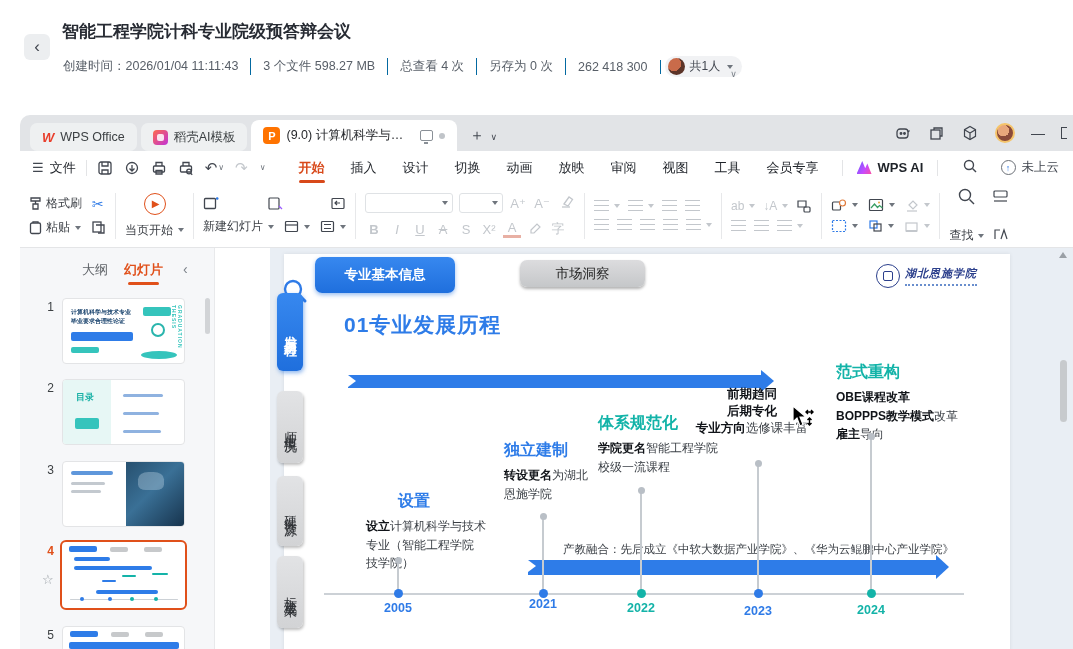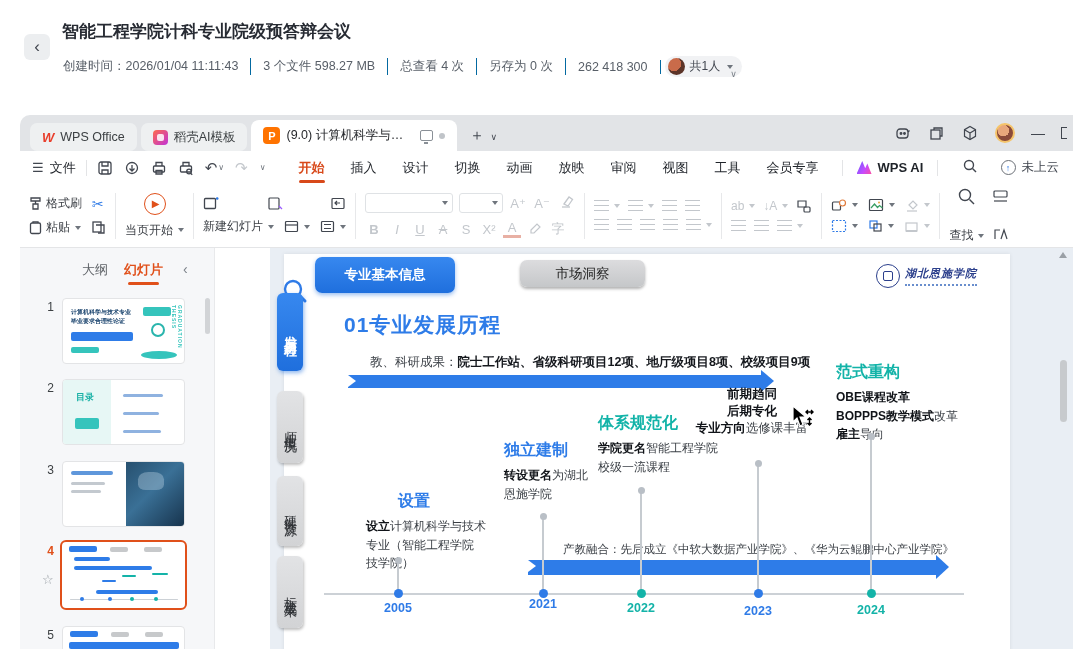--- a/index.html
+++ b/index.html
@@ -667,23 +667,20 @@
             <path d="M19 19l6 6" stroke="#2f7be7" stroke-width="3" stroke-linecap="round"></path>
           </svg>
           <div class="side-tabs">
             <div class="v-tab active" style="top:39px;height:78px;">发展历程</div>
             <div class="v-tab" style="top:137px;height:72px;">师生概况</div>
             <div class="v-tab" style="top:222px;height:70px;">硬件资源</div>
             <div class="v-tab" style="top:302px;height:72px;">标志成果</div>
           </div>
 
           <div class="s-title">01专业发展历程</div>
-          <div class="achv">
-            <span>教、科研成果：</span><b>院士工作站、省级科研项目12项、地厅级项目8项、校级项目9项</b>
-          </div>
 
           <div class="arrow-r a1"></div>
           <div class="arrow-r a2"></div>
           <div class="industry">产教融合：先后成立《中软大数据产业学院》、《华为云鲲鹏中心产业学院》</div>
 
           <div class="ms" style="left:82px;top:237px;width:150px;">
             <div class="ms-title blue" style="margin-left:32px;">设置</div>
             <div class="ms-line"><b>设立</b><span>计算机科学与技术</span></div>
             <div class="ms-line"><b></b><span>专业（智能工程学院</span></div>
             <div class="ms-line"><b></b><span>技学院）</span></div>

